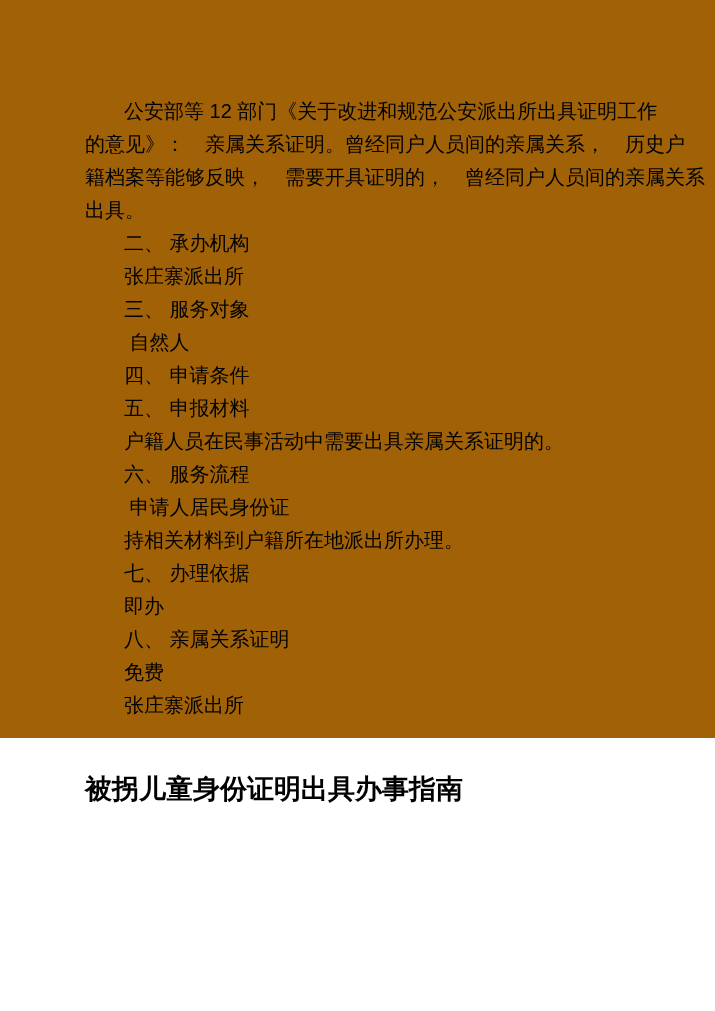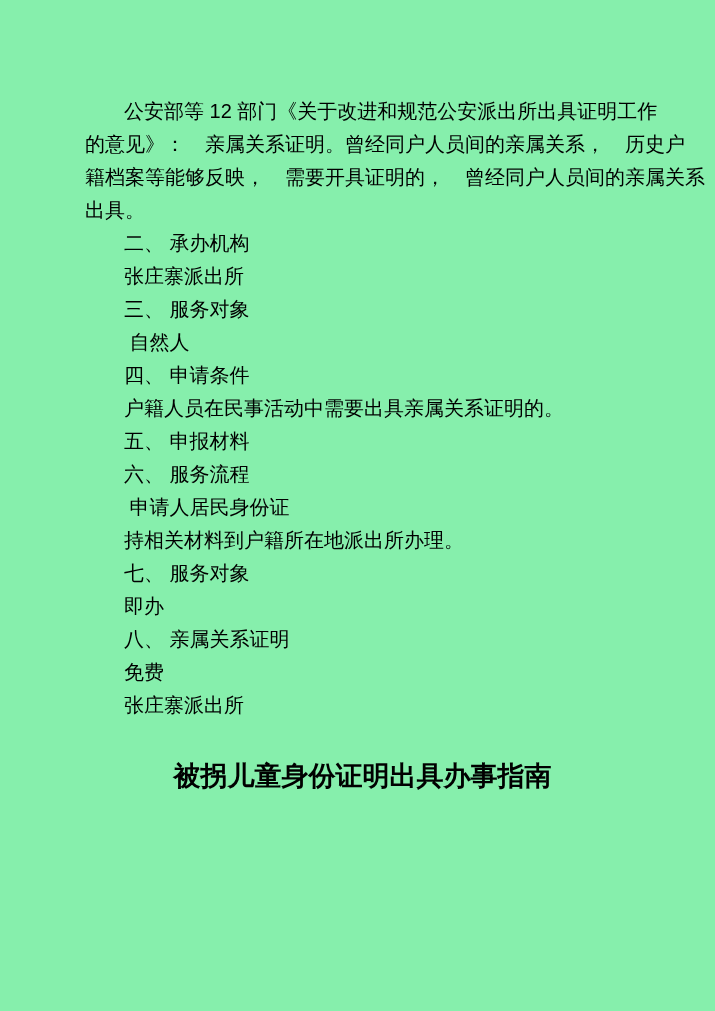--- a/index.html
+++ b/index.html
@@ -10,43 +10,42 @@
   body {
     width: 715px;
     height: 1011px;
     overflow: hidden;
     font-family: "Liberation Sans", sans-serif;
     color: #000000;
   }
   .page {
     box-sizing: border-box;
     width: 715px;
-    height: 1011px;
+    height: 738px;
     padding: 95px 75px 0 85px;
-    background: #86efac;
+    background: #a16207;
   }
   .para-line,
   .item-line {
     font-size: 20px;
     line-height: 33px;
     white-space: pre;
     color: #000000;
   }
   .first-indent {
     padding-left: 39px;
   }
   .item-line {
     padding-left: 39px;
   }
   .guide-title {
-    margin: 34px 0 42px 0;
+    margin: 47px 0 42px 0;
     font-size: 27px;
     font-weight: bold;
     line-height: 40px;
-    text-align: center;
     color: #000000;
     white-space: pre;
   }
 </style>
 </head>
 <body>
 
 <div class="page">
 
   <div>
@@ -57,29 +56,29 @@
   </div>
 
   <div>
     <div class="item-line">二、 承办机构</div>
     <div class="item-line">张庄寨派出所</div>
 
     <div class="item-line">三、 服务对象</div>
     <div class="item-line"> 自然人</div>
 
     <div class="item-line">四、 申请条件</div>
+    <div class="item-line">五、 申报材料</div>
+
     <div class="item-line">户籍人员在民事活动中需要出具亲属关系证明的。</div>
-
-    <div class="item-line">五、 申报材料</div>
     <div class="item-line">六、 服务流程</div>
 
     <div class="item-line"> 申请人居民身份证</div>
     <div class="item-line">持相关材料到户籍所在地派出所办理。</div>
 
-    <div class="item-line">七、 服务对象</div>
+    <div class="item-line">七、 办理依据</div>
     <div class="item-line">即办</div>
 
     <div class="item-line">八、 亲属关系证明</div>
     <div class="item-line">免费</div>
 
     <div class="item-line">张庄寨派出所</div>
 
   </div>
 
   <div class="guide-title">被拐儿童身份证明出具办事指南</div>

